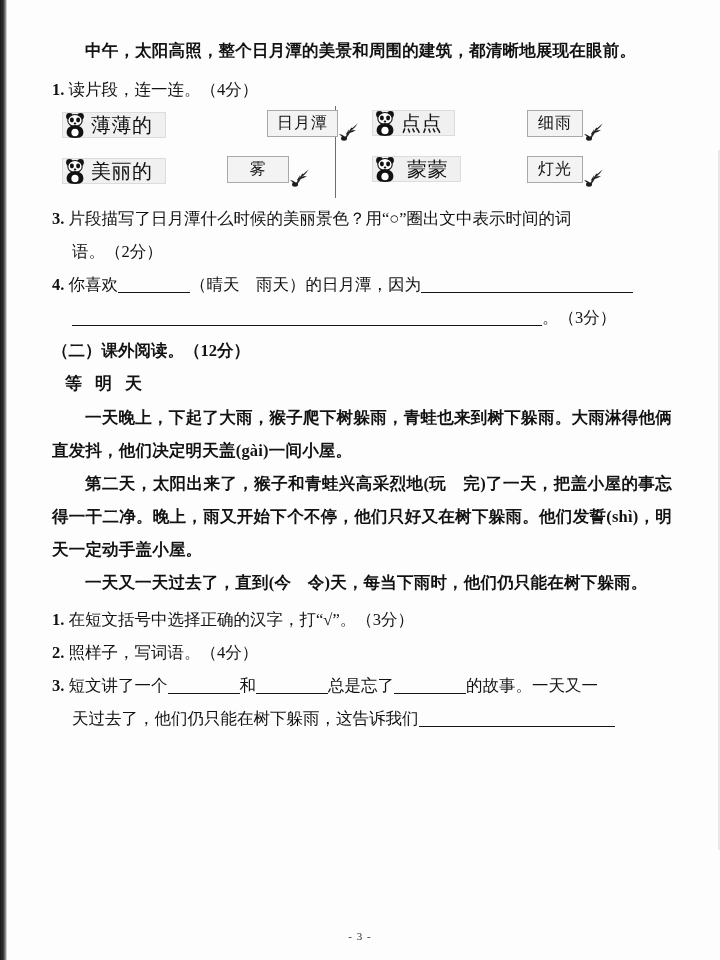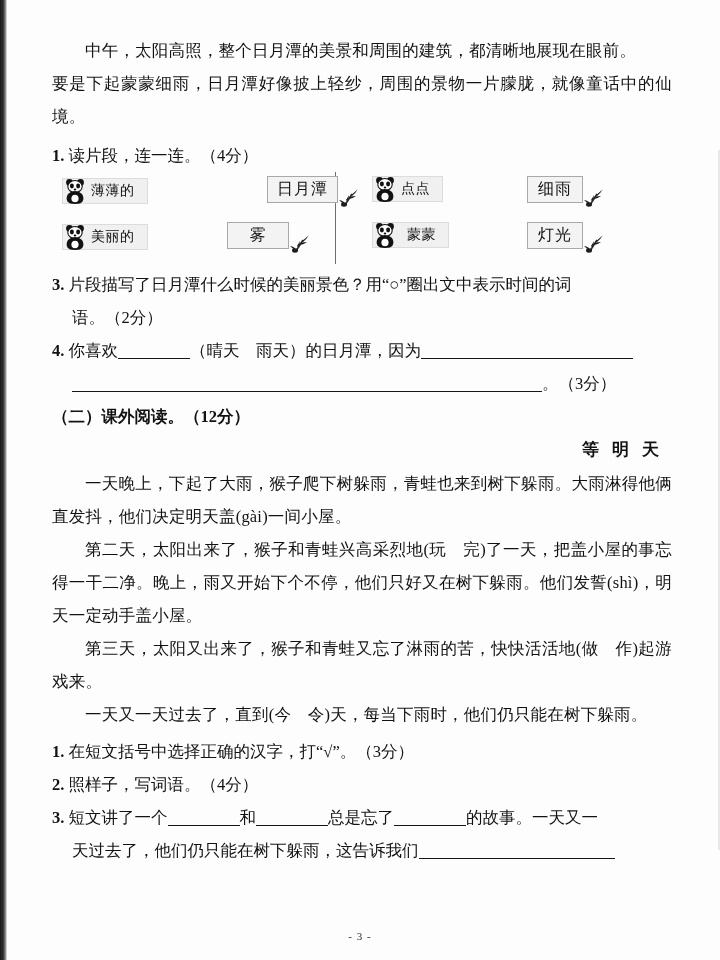--- a/index.html
+++ b/index.html
@@ -36,21 +36,21 @@
     width: 620px;
     height: 960px;
   }
   .para {
     font-size: 16.5px;
     line-height: 33px;
     letter-spacing: 0.2px;
     margin: 0;
     text-align: justify;
   }
-  .indent { text-indent: 2em; }
+  .indent { text-indent: 2em; font-weight: bold; }
 
   .qline {
     font-size: 16.5px;
     line-height: 33px;
     margin: 0;
     white-space: nowrap;
   }
   .qnum {
     font-weight: bold;
     font-family: "Liberation Serif", serif;
@@ -83,21 +83,21 @@
     padding-right: 12px;
     box-sizing: border-box;
   }
   .panda-icon {
     width: 24px;
     height: 26px;
     flex: 0 0 24px;
     margin-right: 4px;
   }
   .panda-label {
-    font-size: 14px;
+    font-size: 20px;
     letter-spacing: 0.5px;
     white-space: nowrap;
   }
 
   .bamboo-item {
     position: relative;
     display: inline-flex;
     align-items: center;
     justify-content: center;
     background: #f3f3f3;
@@ -135,21 +135,21 @@
     vertical-align: -3px;
   }
 
   .section-head {
     font-size: 16.5px;
     font-weight: bold;
     line-height: 33px;
     margin: 0;
   }
   .story-title {
-    text-align: right;
+    text-align: left;
     font-size: 17px;
     font-weight: bold;
     letter-spacing: 13px;
     padding-left: 13px;
     line-height: 34px;
     margin: 0;
   }
 
   .dotted-em {
     position: relative;
@@ -182,21 +182,20 @@
 
 <div id="page">
 
   <div id="scan-edge-left"></div>
   <div id="scan-edge-right"></div>
 
   <div id="content">
 
     <div style="margin-top:34px;">
       <p class="para indent">中午，太阳高照，整个日月潭的美景和周围的建筑，都清晰地展现在眼前。</p>
-      <p class="para">要是下起蒙蒙细雨，日月潭好像披上轻纱，周围的景物一片朦胧，就像童话中的仙境。</p>
     </div>
 
     <p class="qline" style="margin-top:6px;">
       <span class="qnum">1.</span>
       <span>读片段，连一连。（4分）</span>
     </p>
 
     <div id="match-area">
 
       <div id="match-divider"></div>
@@ -344,21 +343,20 @@
       <span class="blank" style="width:470px;"></span><span>。（3分）</span>
     </p>
 
     <p class="section-head" style="">（二）课外阅读。（12分）</p>
 
     <p class="story-title">等明天</p>
 
     <div>
       <p class="para indent">一天晚上，下起了大雨，猴子爬下树躲雨，青蛙也来到树下躲雨。大雨淋得他俩直发抖，他们决定明天盖(gài)一间小屋。</p>
       <p class="para indent">第二天，太阳出来了，猴子和青蛙兴高采烈地(玩　完)了一天，把盖小屋的事忘得一干二净。晚上，雨又开始下个不停，他们只好又在树下躲雨。他们发誓(shì)，明天一定动手盖小屋。</p>
-      <p class="para indent">第三天，太阳又出来了，猴子和青蛙又忘了淋雨的苦，快快活活地(做　作)起游戏来。</p>
       <p class="para indent">一天又一天过去了，直到(今　令)天，每当下雨时，他们仍只能在树下躲雨。</p>
     </div>
 
     <p class="qline" style="margin-top:4px;">
       <span class="qnum">1.</span>
       <span>在短文括号中选择正确的汉字，打“√”。（3分）</span>
     </p>
 
     <p class="qline">
       <span class="qnum">2.</span>

